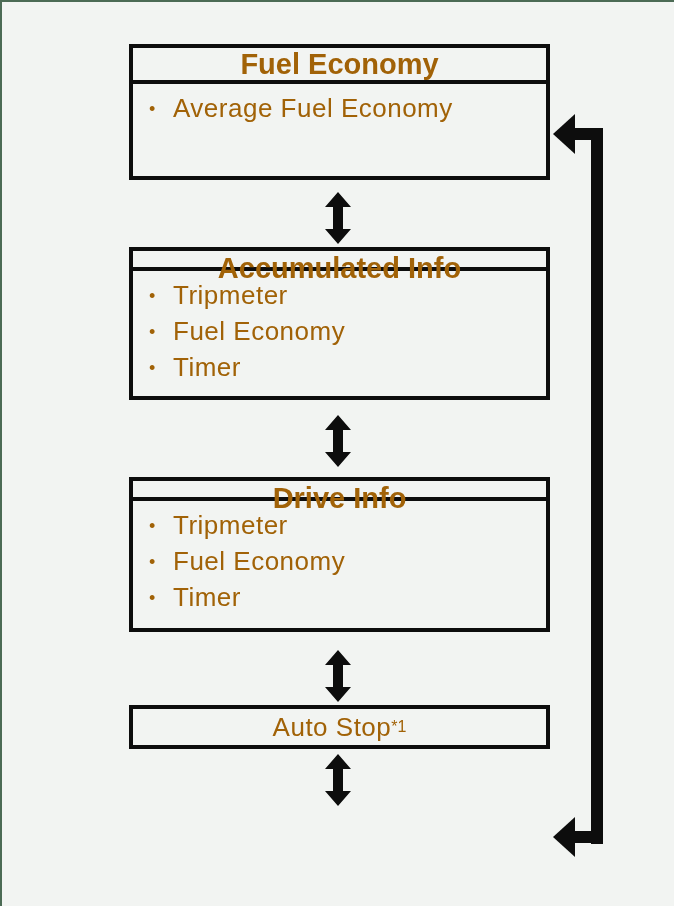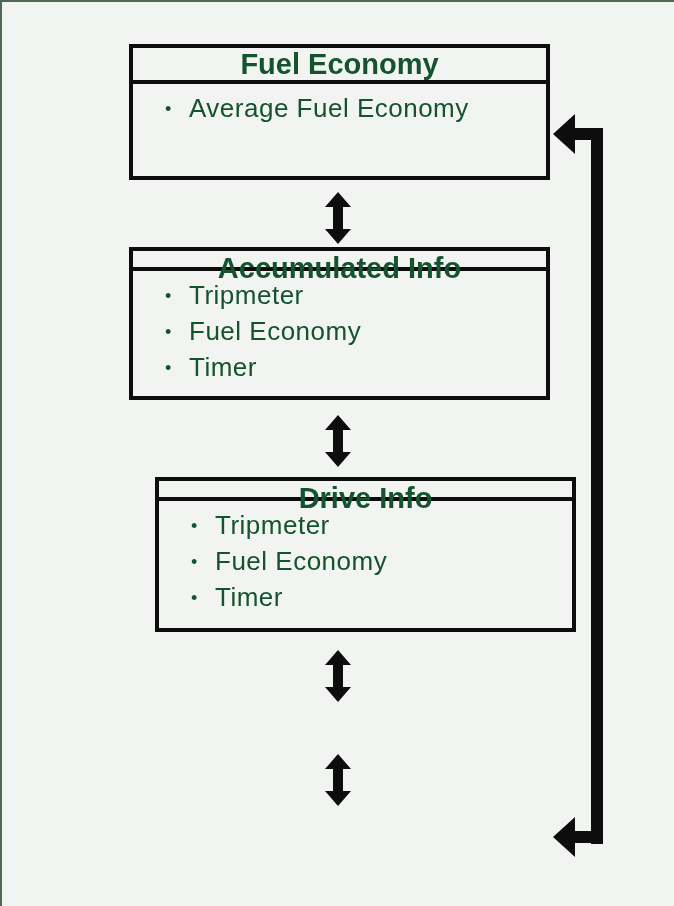--- a/index.html
+++ b/index.html
@@ -9,21 +9,21 @@
   }
   .page {
     position: relative;
     width: 674px;
     height: 906px;
     box-sizing: border-box;
     background: #f2f4f2;
     border-top: 2px solid #4c6b55;
     border-left: 2px solid #4c6b55;
     overflow: hidden;
-    color: #14532d;
+    color: #a16207;
   }
   .mode-box {
     position: absolute;
     left: 127px;
     width: 421px;
     box-sizing: border-box;
     background: #f2f4f2;
     border: 4px solid #0d0d0d;
   }
   .box-title {
@@ -32,33 +32,33 @@
     text-align: center;
     font-weight: bold;
     font-size: 29px;
     line-height: 34px;
     height: 20px;
     white-space: pre-wrap;
   }
   .box-fuel-economy    { top: 42px;  height: 136px; }
   .box-fuel-economy .box-title { height: 36px; line-height: 32px; }
   .box-accumulated     { top: 245px; height: 153px; }
-  .box-drive-info      { top: 475px; height: 155px; margin-left: 26px; }
+  .box-drive-info      { top: 475px; height: 155px; }
   .box-auto-stop       { top: 703px; height: 44px; }
   .box-energy-flow     { top: 812px; height: 42px; }
   .single-line {
     display: flex;
     align-items: center;
     justify-content: center;
     font-size: 26px;
     letter-spacing: 0.5px;
   }
   .item-list {
     margin: 0;
-    padding: 7px 6px 0 32px;
+    padding: 7px 6px 0 16px;
     list-style: none;
   }
   .item-list li {
     font-size: 26px;
     line-height: 35px;
     letter-spacing: 0.5px;
     white-space: pre-wrap;
   }
   .bullet {
     display: inline-block;
@@ -139,20 +139,24 @@
       <li><span class="bullet">•</span><span>Timer</span></li>
     </ul>
   </div>
 
   <div class="v-arrow arrow-3">
     <svg width="26" height="52" viewBox="0 0 26 52">
         <polygon points="13,0 26,15 18,15 18,37 26,37 13,52 0,37 8,37 8,15 0,15" fill="#0d0d0d"></polygon>
       </svg>
   </div>
 
+  <div class="mode-box box-auto-stop single-line">
+    <span>Auto Stop</span>
+      <sup class="ref-mark">*1</sup>
+  </div>
 
   <div class="v-arrow arrow-4">
     <svg width="26" height="52" viewBox="0 0 26 52">
         <polygon points="13,0 26,15 18,15 18,37 26,37 13,52 0,37 8,37 8,15 0,15" fill="#0d0d0d"></polygon>
       </svg>
   </div>
 
 
   <div>
     <div class="conn-part conn-vertical"></div>

